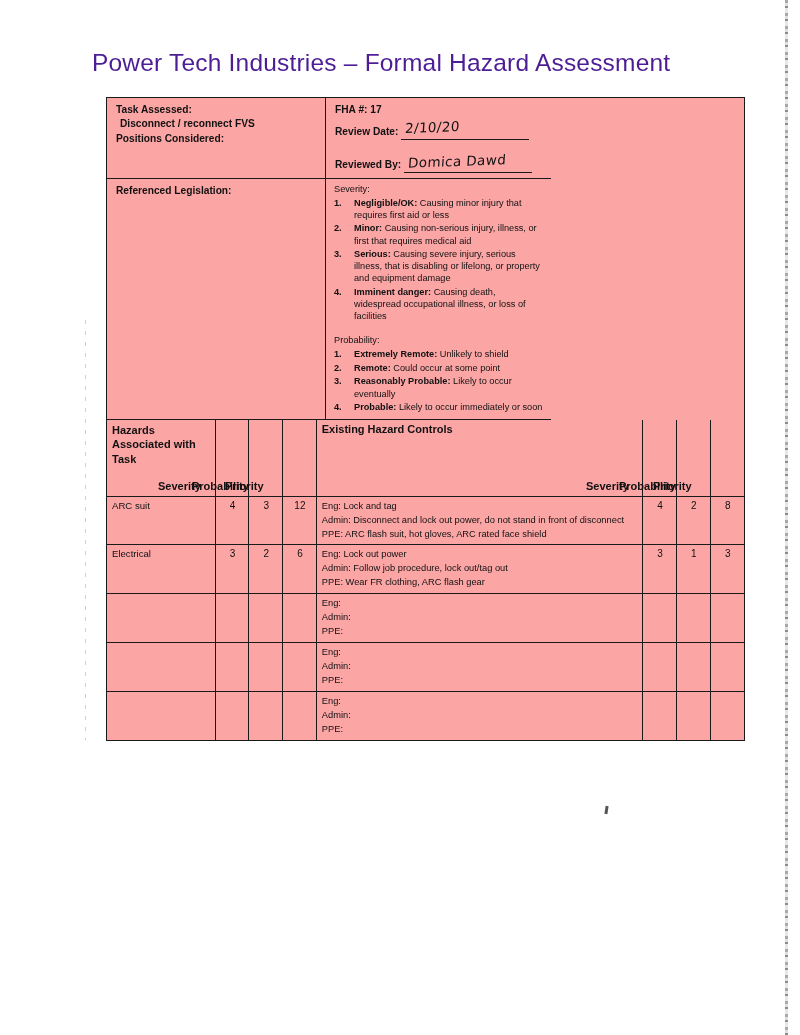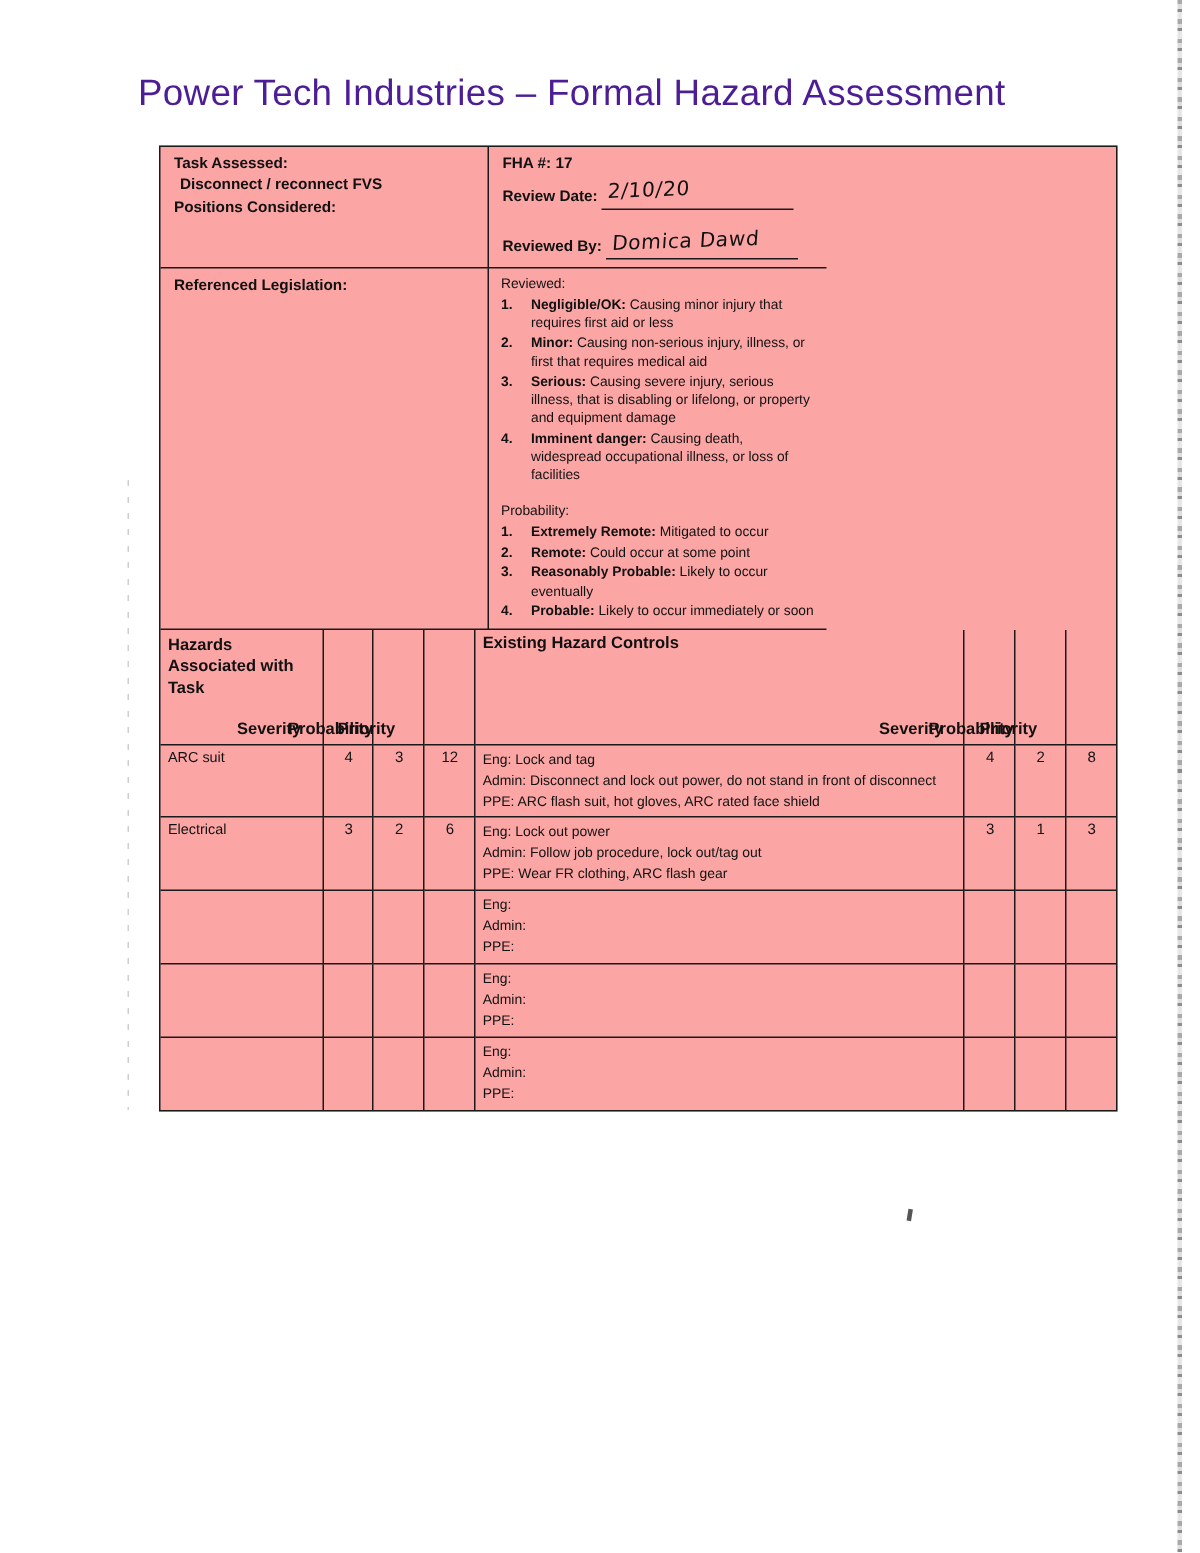--- a/index.html
+++ b/index.html
@@ -288,21 +288,21 @@
   </div>
 
   <div class="row">
     <div class="cell bd-r bd-b r2-leg bold">
       <span class="sub-line">Referenced Legislation:</span>
       <span class="sub-line"></span>
     </div>
 
 
     <div class="cell bd-b r2-scale">
-      <div class="scale-head">Reviewed:</div>
+      <div class="scale-head">Severity:</div>
       <ul class="scale-list">
         <li>
           <span class="scale-num">1.</span>
           <span class="scale-txt"><b>Negligible/OK:</b> <span>Causing minor injury that requires first aid or less</span></span>
         </li>
         <li>
           <span class="scale-num">2.</span>
           <span class="scale-txt"><b>Minor:</b> <span>Causing non-serious injury, illness, or first that requires medical aid</span></span>
         </li>
         <li>
@@ -314,21 +314,21 @@
           <span class="scale-txt"><b>Imminent danger:</b> <span>Causing death, widespread occupational illness, or loss of facilities</span></span>
         </li>
       </ul>
 
       <div class="scale-gap"></div>
 
       <div class="scale-head">Probability:</div>
       <ul class="scale-list">
         <li>
           <span class="scale-num">1.</span>
-          <span class="scale-txt"><b>Extremely Remote:</b> <span>Mitigated to occur</span></span>
+          <span class="scale-txt"><b>Extremely Remote:</b> <span>Unlikely to shield</span></span>
         </li>
         <li>
           <span class="scale-num">2.</span>
           <span class="scale-txt"><b>Remote:</b> <span>Could occur at some point</span></span>
         </li>
         <li>
           <span class="scale-num">3.</span>
           <span class="scale-txt"><b>Reasonably Probable:</b> <span>Likely to occur eventually</span></span>
         </li>
         <li>

